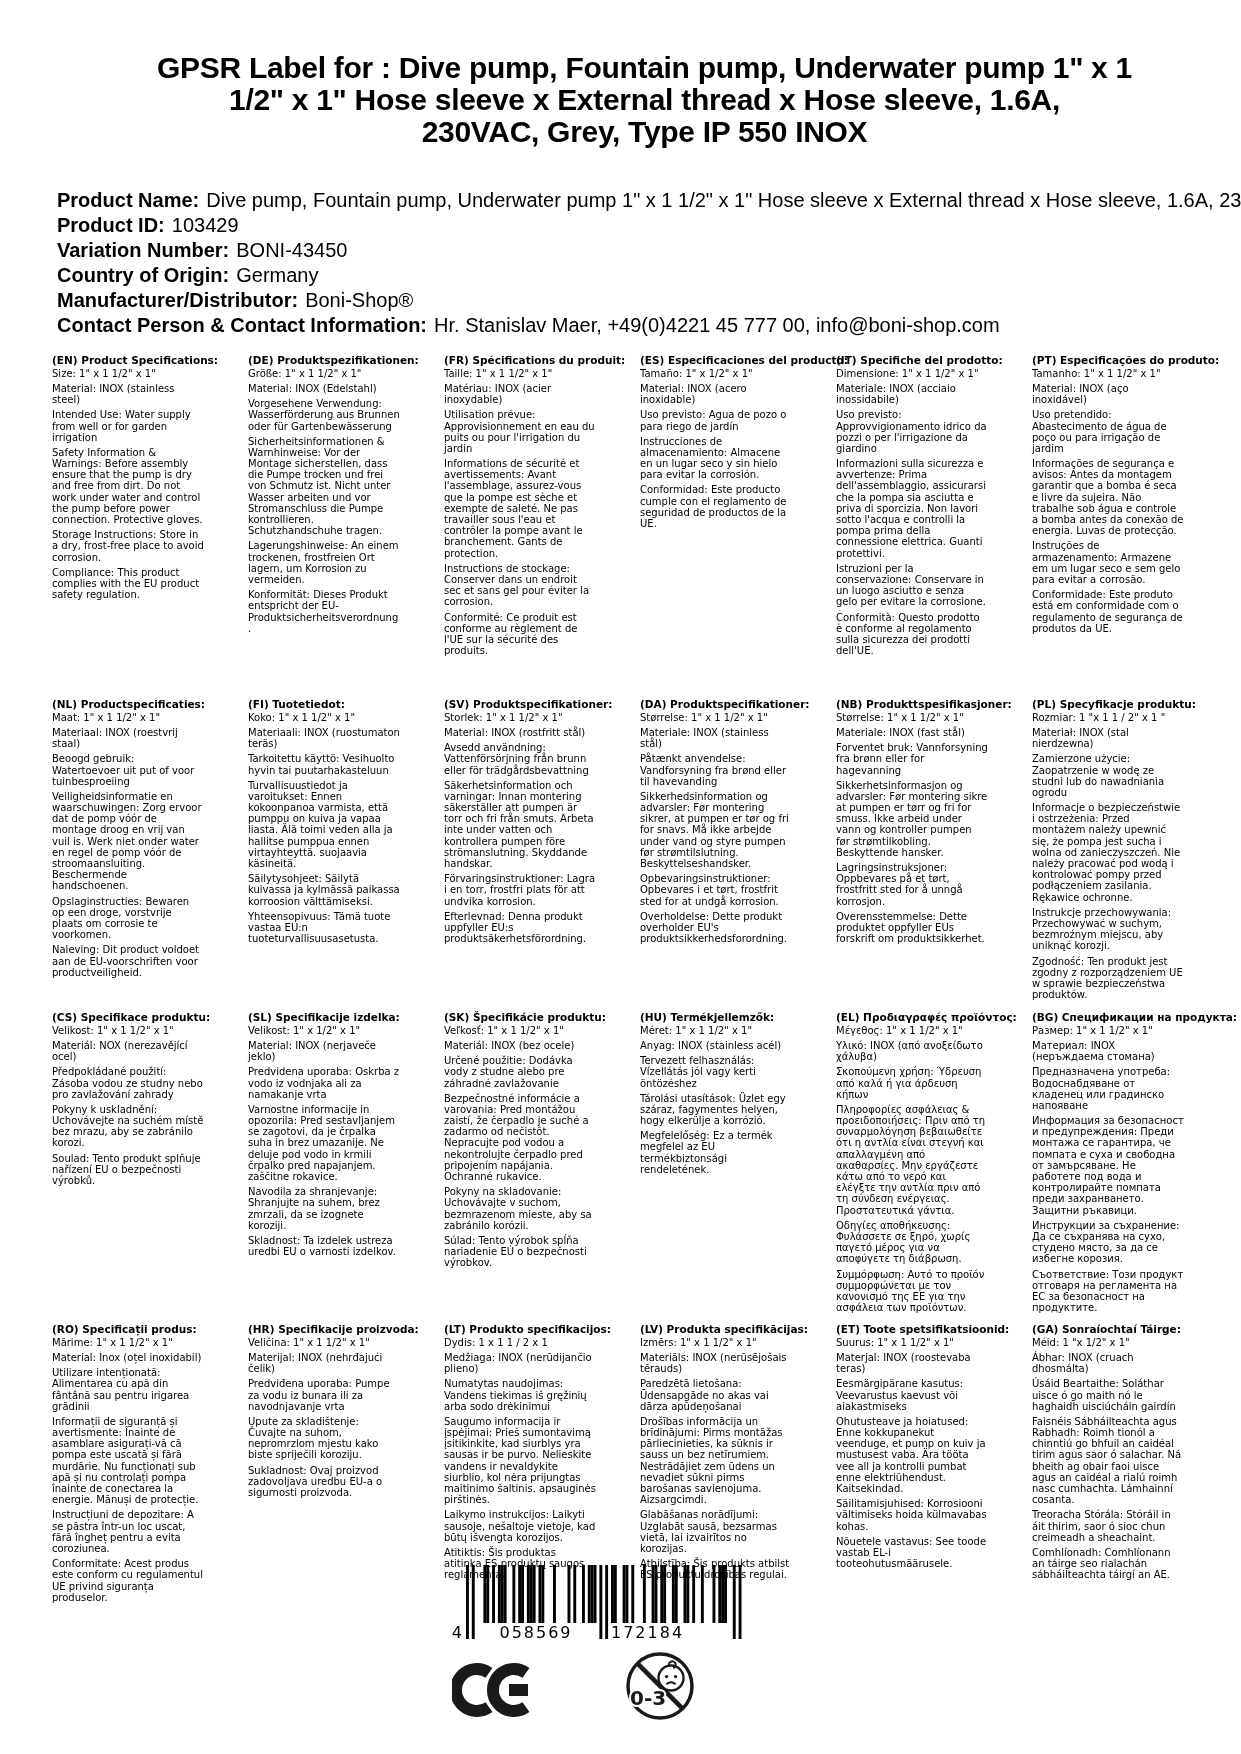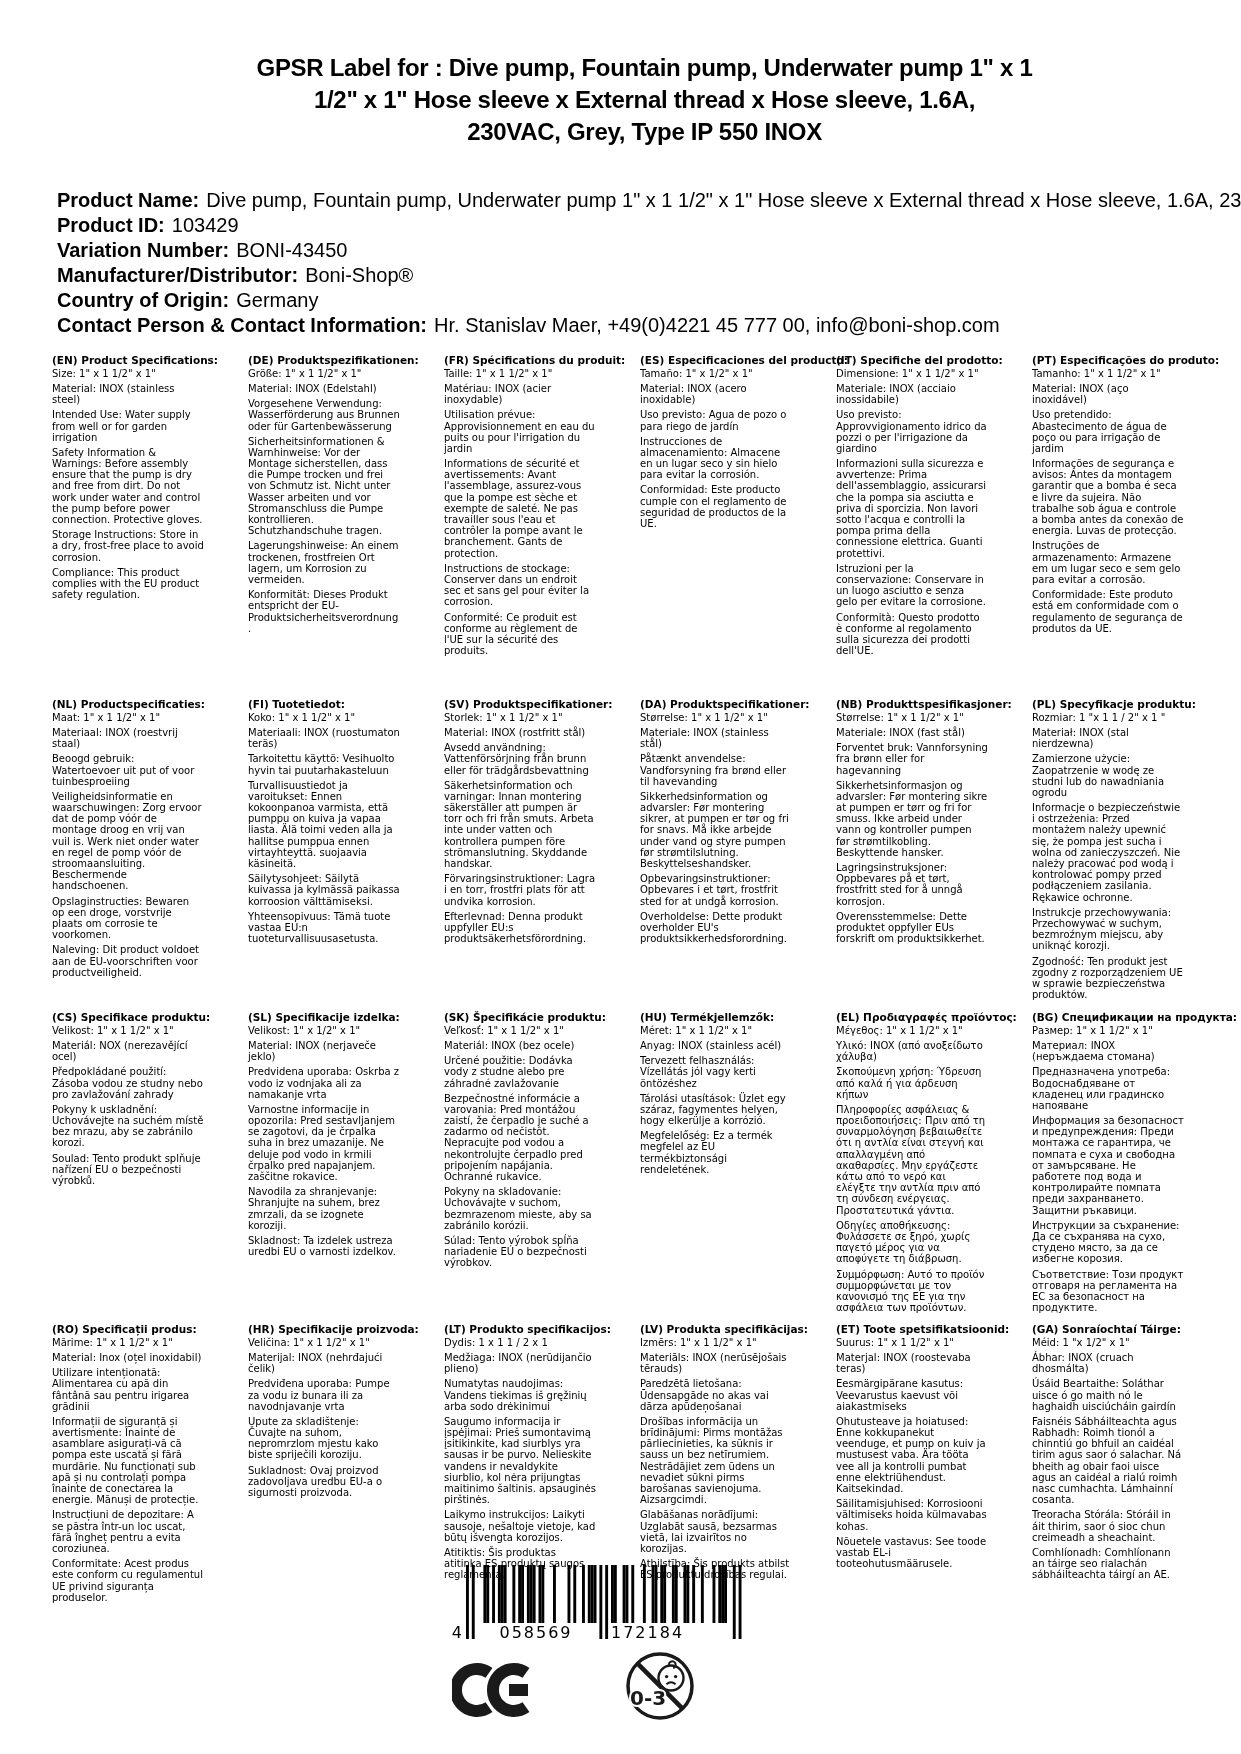--- a/index.html
+++ b/index.html
@@ -1,21 +1,21 @@
 <!DOCTYPE html>
 <html><head>
 <meta charset="utf-8">
 <style>
   html,body{margin:0;padding:0;background:#fff;}
   .page{position:relative;width:1241px;height:1754px;background:#ffffff;color:#000;
         font-family:"DejaVu Sans",sans-serif;overflow:hidden;}
   
   .title{position:absolute;top:52px;left:0;right:0;text-align:center;
          font-family:"Liberation Sans",sans-serif;font-weight:bold;
-         font-size:24px;line-height:32px;letter-spacing:-0.3px;padding-left:48px;}
+         font-size:30px;line-height:32px;letter-spacing:-0.3px;padding-left:48px;}
   
   .product-info{position:absolute;top:188px;left:57px;right:0;
                 font-family:"Liberation Sans",sans-serif;font-size:20px;line-height:25px;
                 white-space:nowrap;}
   .pi-row b{font-weight:bold;}
   .pi-row span.val{margin-left:7px;}
   
   .specs-grid{position:absolute;top:335px;left:52px;display:grid;
               grid-template-columns:repeat(6,196px);
               grid-template-rows:344px 313px 312px auto;}
@@ -42,22 +42,22 @@
   <div class="title">
     <div>GPSR Label for : Dive pump, Fountain pump, Underwater pump 1" x 1</div>
     <div>1/2" x 1" Hose sleeve x External thread x Hose sleeve, 1.6A,</div>
     <div>230VAC, Grey, Type IP 550 INOX</div>
   </div>
 
   <div class="product-info">
       <div class="pi-row"><b>Product Name:</b><span class="val">Dive pump, Fountain pump, Underwater pump 1" x 1 1/2" x 1" Hose sleeve x External thread x Hose sleeve, 1.6A, 230VAC,</span></div>
       <div class="pi-row"><b>Product ID:</b><span class="val">103429</span></div>
       <div class="pi-row"><b>Variation Number:</b><span class="val">BONI-43450</span></div>
+      <div class="pi-row"><b>Country of Origin:</b><span class="val">Germany</span></div>
       <div class="pi-row"><b>Manufacturer/Distributor:</b><span class="val">Boni-Shop®</span></div>
-      <div class="pi-row"><b>Country of Origin:</b><span class="val">Germany</span></div>
       <div class="pi-row"><b>Contact Person &amp; Contact Information:</b><span class="val">Hr. Stanislav Maer, +49(0)4221 45 777 00, info@boni-shop.com</span></div>
     </div>
 
   <div class="specs-grid">
       <div class="spec-block">
         <div class="spec-header">(EN) Product Specifications:</div>
         <p>Size: 1" x 1 1/2" x 1"</p>
         <p>Material: INOX (stainless steel)</p>
         <p>Intended Use: Water supply from well or for garden irrigation</p>
         <p>Safety Information &amp; Warnings: Before assembly ensure that the pump is dry and free from dirt. Do not work under water and control the pump before power connection. Protective gloves.</p>

